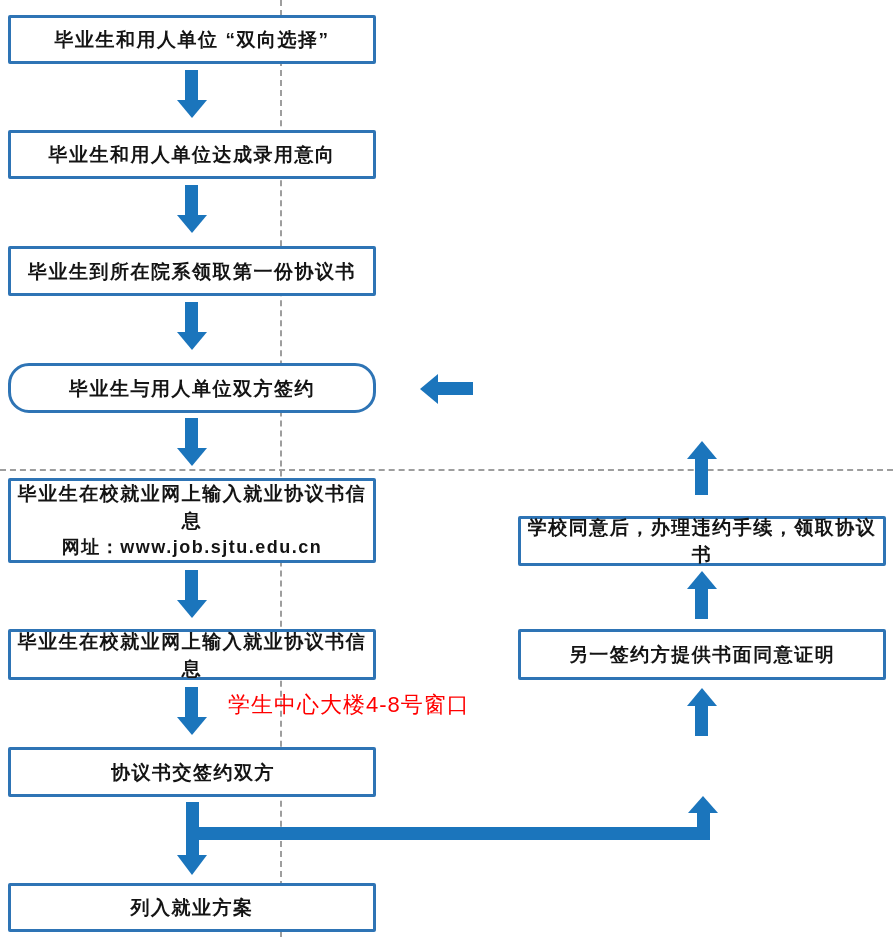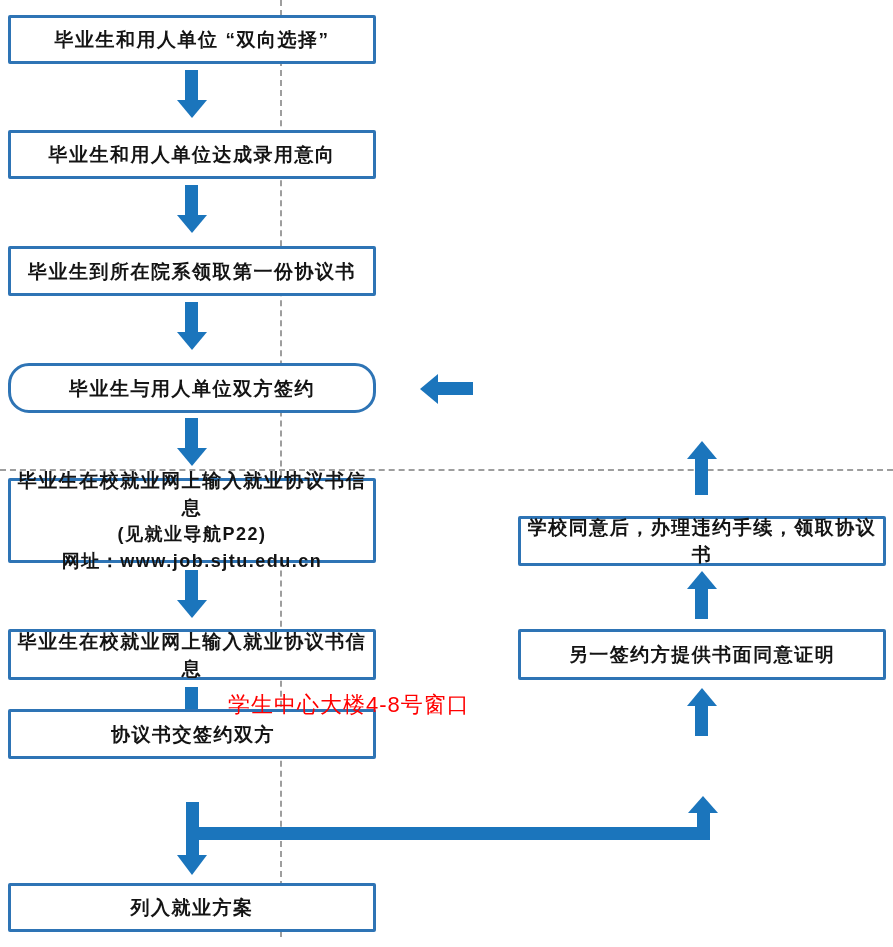--- a/index.html
+++ b/index.html
@@ -59,26 +59,25 @@
   <div class="dash-v"></div>
   <div class="dash-h"></div>
 
   <div class="box col-left" style="top:15px;height:49px;">毕业生和用人单位 “双向选择”</div>
   <div class="box col-left" style="top:130px;height:49px;">毕业生和用人单位达成录用意向</div>
   <div class="box col-left" style="top:246px;height:50px;">毕业生到所在院系领取第一份协议书</div>
   <div class="box col-left" style="top:363px;height:50px;border-radius:21px;">毕业生与用人单位双方签约</div>
 
   <div class="box col-left" style="top:478px;height:85px;flex-direction:column;">
     <div>毕业生在校就业网上输入就业协议书信息</div>
-    <div class="small-line">(见就业导航P22)</div>
     <div class="small-line">网址：www.job.sjtu.edu.cn</div>
   </div>
 
   <div class="box col-left" style="top:629px;height:51px;">毕业生在校就业网上输入就业协议书信息</div>
-  <div class="box col-left" style="top:709px;height:50px;padding-left:8px;">协议书交签约双方</div>
+  <div class="box col-left" style="top:747px;height:50px;padding-left:8px;">协议书交签约双方</div>
   <div class="box col-left" style="top:883px;height:49px;">列入就业方案</div>
 
   <div class="box col-right" style="top:516px;height:50px;">学校同意后，办理违约手续，领取协议书</div>
   <div class="box col-right" style="top:629px;height:51px;">另一签约方提供书面同意证明</div>
 
   <div class="note">学生中心大楼4-8号窗口</div>
 
   <div class="arrow down" style="left:177px;top:70px;height:48px;">
       <div class="shaft"></div>
       <div class="head"></div>

